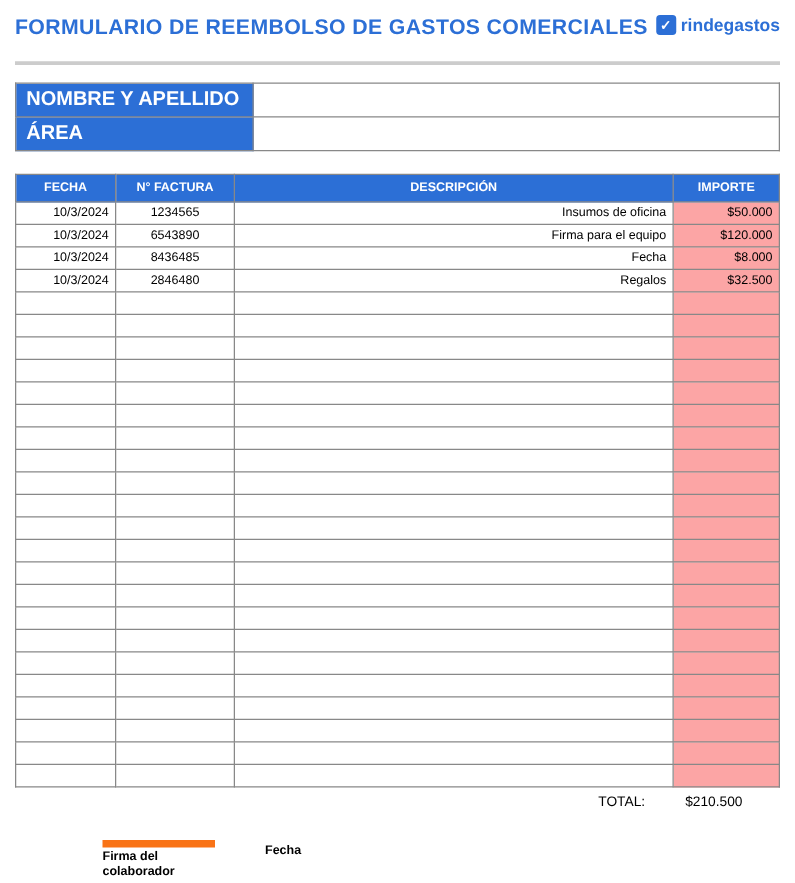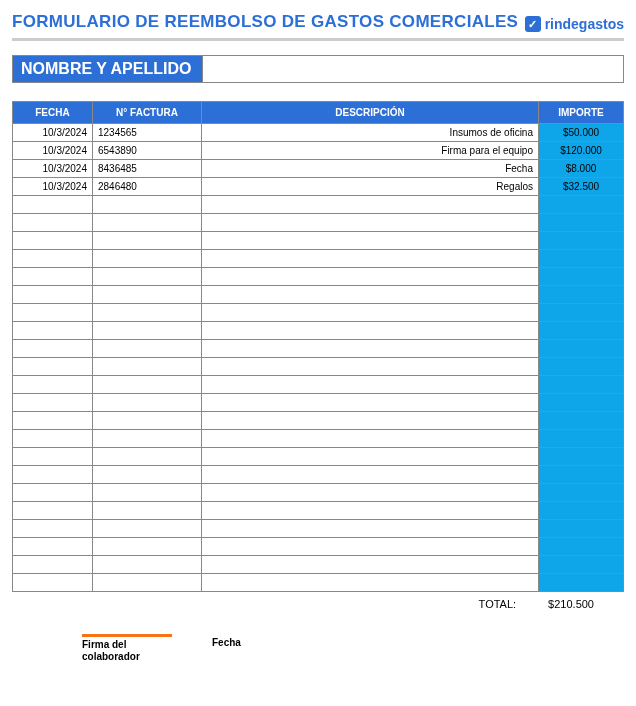--- a/index.html
+++ b/index.html
@@ -6,23 +6,23 @@
   body {
     margin: 0;
     padding: 12px;
     font-family: Arial, Helvetica, sans-serif;
     background: #fff;
     width: 636px;
   }
   .header {
     display: flex;
     justify-content: space-between;
-    align-items: flex-end;
+    align-items: flex-start;
     border-bottom: 3px solid #ccc;
-    padding-bottom: 6px;
+    padding-bottom: 17px;
     margin-bottom: 14px;
   }
   .title {
     color: #2c6fd6;
     font-weight: bold;
     font-size: 17px;
     letter-spacing: 0.3px;
   }
   .brand {
     display: flex;
@@ -76,23 +76,23 @@
     border: 1px solid #888;
     text-align: center;
   }
   .main-table td {
     border: 1px solid #888;
     padding: 3px 5px;
     font-size: 10px;
     height: 18px;
   }
   .col-fecha { width: 80px; text-align: right; }
-  .col-fact  { width: 95px; text-align: left; }
+  .col-fact  { width: 95px; text-align: center; }
   .col-desc  { }
-  .col-imp   { width: 85px; text-align: center; background:#0ea5e9; }
+  .col-imp   { width: 85px; text-align: right; background:#fca5a5; }
   .main-table td.col-desc { text-align: right; }
   .col-imp-h { width: 85px; margin-top: 20px; }
   .total-row {
     display: flex;
     justify-content: flex-end;
     gap: 32px;
     font-size: 11px;
     font-weight: normal;
     padding: 6px 30px 0 0;
   }
@@ -101,21 +101,21 @@
     margin-left: 70px;
   }
   .sign-row {
     display: flex;
     align-items: flex-start;
     gap: 40px;
     margin-bottom: 28px;
   }
   .sign-label {
     width: 90px;
-    border-top: 3px solid #f97316;
+    border-top: 6px solid #f97316;
     padding-top: 2px;
     font-size: 10px;
     font-weight: bold;
     line-height: 1.2;
   }
   .sign-date {
     border-top: 1px solid transparent;
     padding-top: 2px;
     font-size: 10px;
     font-weight: bold;
@@ -131,28 +131,32 @@
     <span>rindegastos</span>
   </div>
 </div>
 
 <table class="info-table">
   <tbody>
       <tr>
     <td class="info-label">NOMBRE Y APELLIDO</td>
     <td></td>
   </tr>
+  <tr>
+    <td class="info-label">ÁREA</td>
+    <td></td>
+  </tr>
 </tbody>
   </table>
 
 <table class="main-table">
   <thead>
     <tr>
       <th style="width:80px">FECHA</th>
-      <th style="width:109px">N° FACTURA</th>
+      <th style="width:95px">N° FACTURA</th>
       <th>DESCRIPCIÓN</th>
       <th class="col-imp-h">IMPORTE</th>
     </tr>
   </thead>
   <tbody id="tbody">
       <tr>
         <td class="col-fecha">10/3/2024</td>
         <td class="col-fact">1234565</td>
         <td class="col-desc">Insumos de oficina</td>
         <td class="col-imp">$50.000</td>

